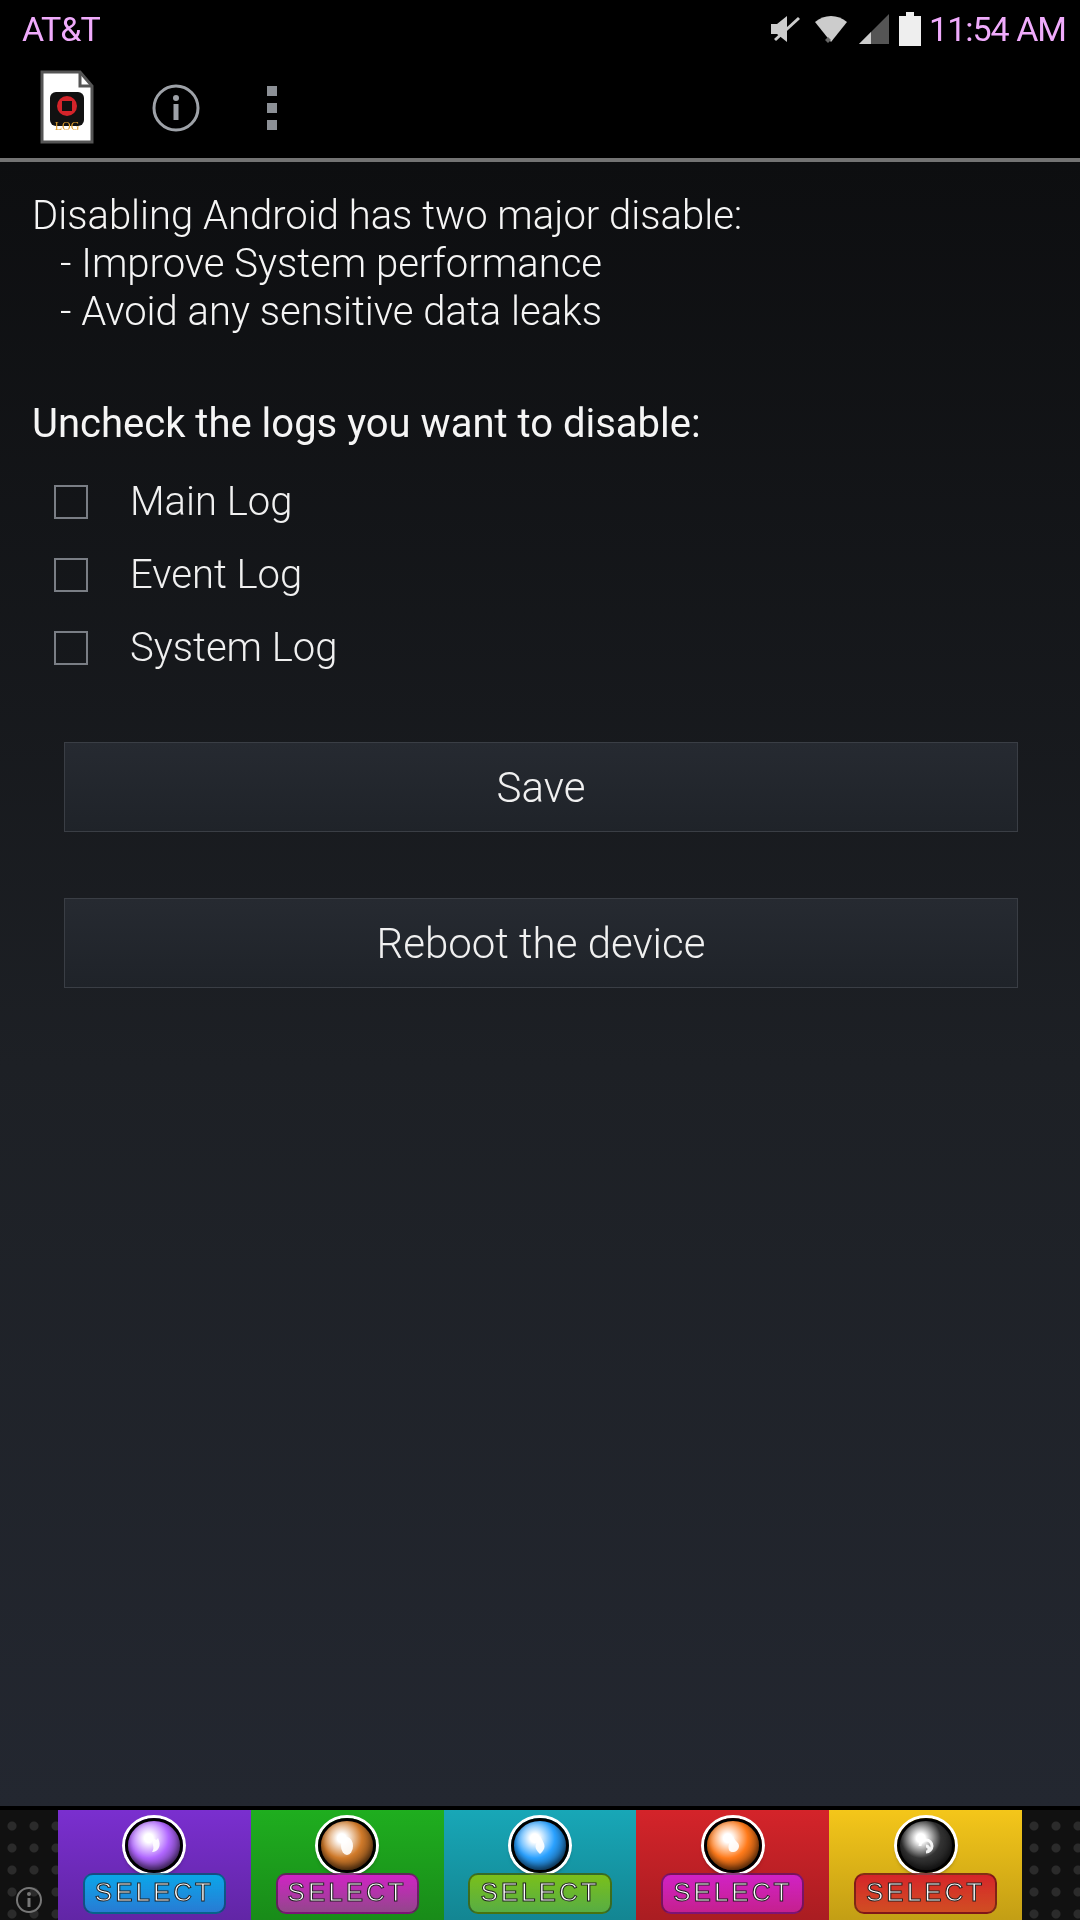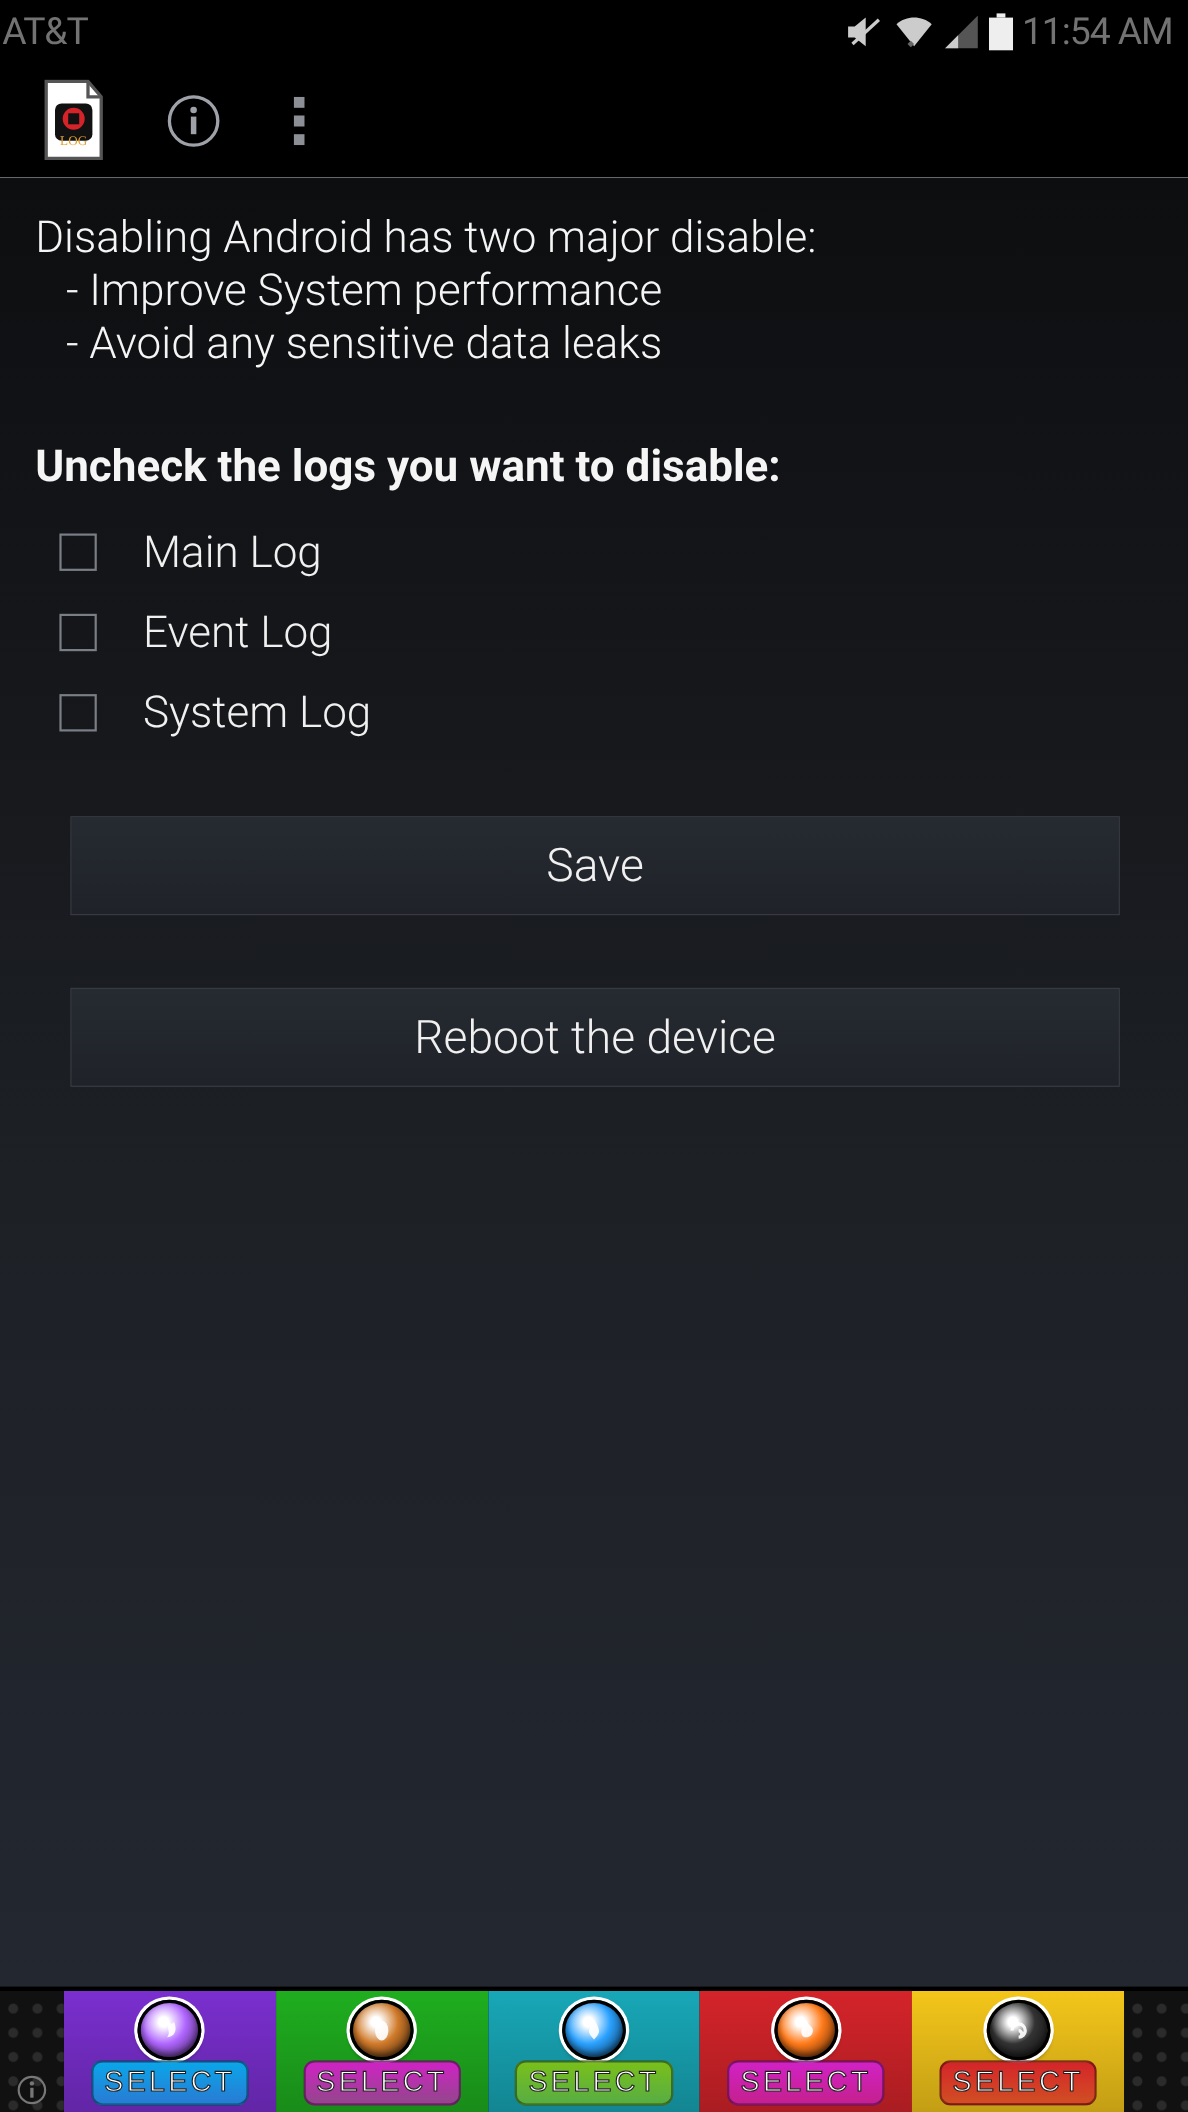--- a/index.html
+++ b/index.html
@@ -11,50 +11,50 @@
     background: #000;
     color: #eee;
     user-select: none;
   }
   
   .status-bar {
     height: 58px;
     background: #000;
     display: flex;
     align-items: center;
-    padding: 0 14px 0 2px;
+    padding: 0 14px 0 22px;
     font-size: 34px;
-    color: #737373;
+    color: #f0abfc;
   }
   .status-bar .carrier { flex: 0 0 auto; font-weight: 400; letter-spacing: -1px; }
   .status-bar .spacer  { flex: 1 1 auto; }
   .status-bar .icons   { display: flex; align-items: center; gap: 10px; }
   .status-bar .clock   { margin-left: 8px; letter-spacing: -1px; }
   .status-bar svg { display: block; }
   
   .app-bar {
     height: 104px;
     background: #000;
     display: flex;
     align-items: center;
     padding: 0 20px 0 36px;
-    border-bottom: 1px solid #737373;
+    border-bottom: 4px solid #737373;
   }
   .app-bar .app-icon { width: 62px; height: 76px; margin-right: 30px; }
   .app-bar .title { font-size: 46px; font-weight: 400; color: #eee; flex: 1 1 auto; }
   .app-bar .action { width: 96px; display:flex; justify-content:center; align-items:center; }
   
   .content {
     background: linear-gradient(180deg, #0d0e10 0%, #1d2025 55%, #232730 100%);
     height: calc(100% - 58px - 108px - 110px);
     padding: 30px 30px 0 32px;
   }
   .desc { font-size: 40px; line-height: 48px; color: #f5f5f5; font-weight: 300; }
   .desc .bullet { padding-left: 28px; }
-  .instr { margin-top: 64px; font-size: 40px; font-weight: 700; color: #f5f5f5; }
+  .instr { margin-top: 64px; font-size: 40px; font-weight: 400; color: #f5f5f5; }
   .checks { margin-top: 18px; }
   .check-row {
     display: flex;
     align-items: center;
     height: 73px;
     padding-left: 22px;
     gap: 42px;
   }
   .checkbox {
     width: 34px; height: 34px;

